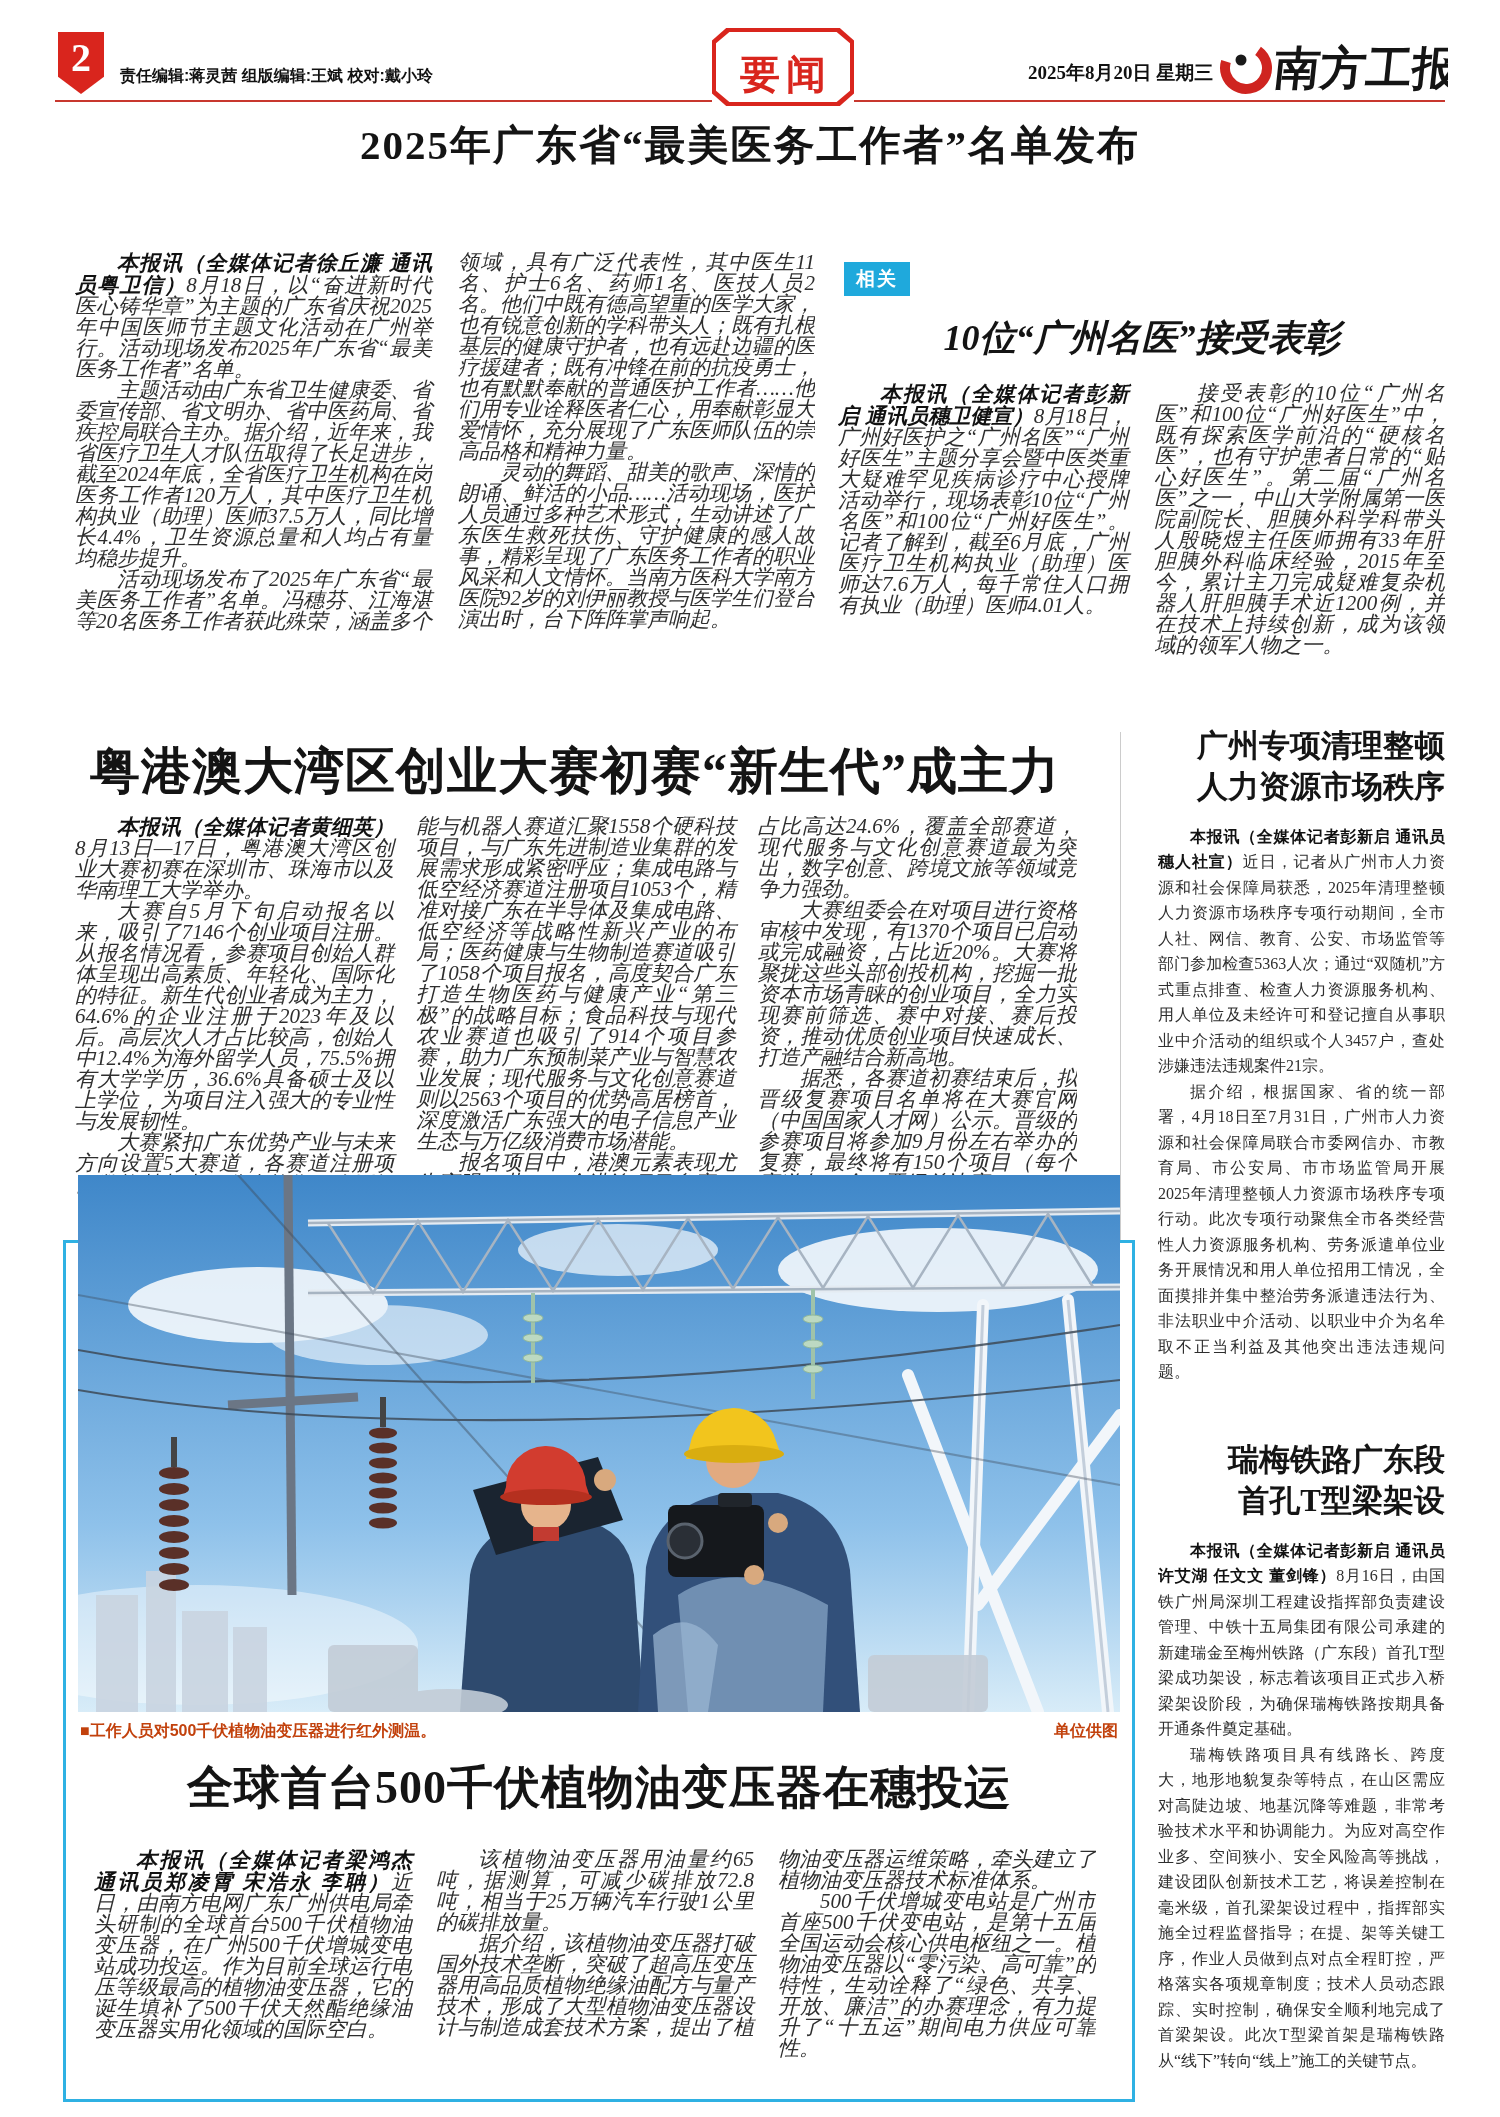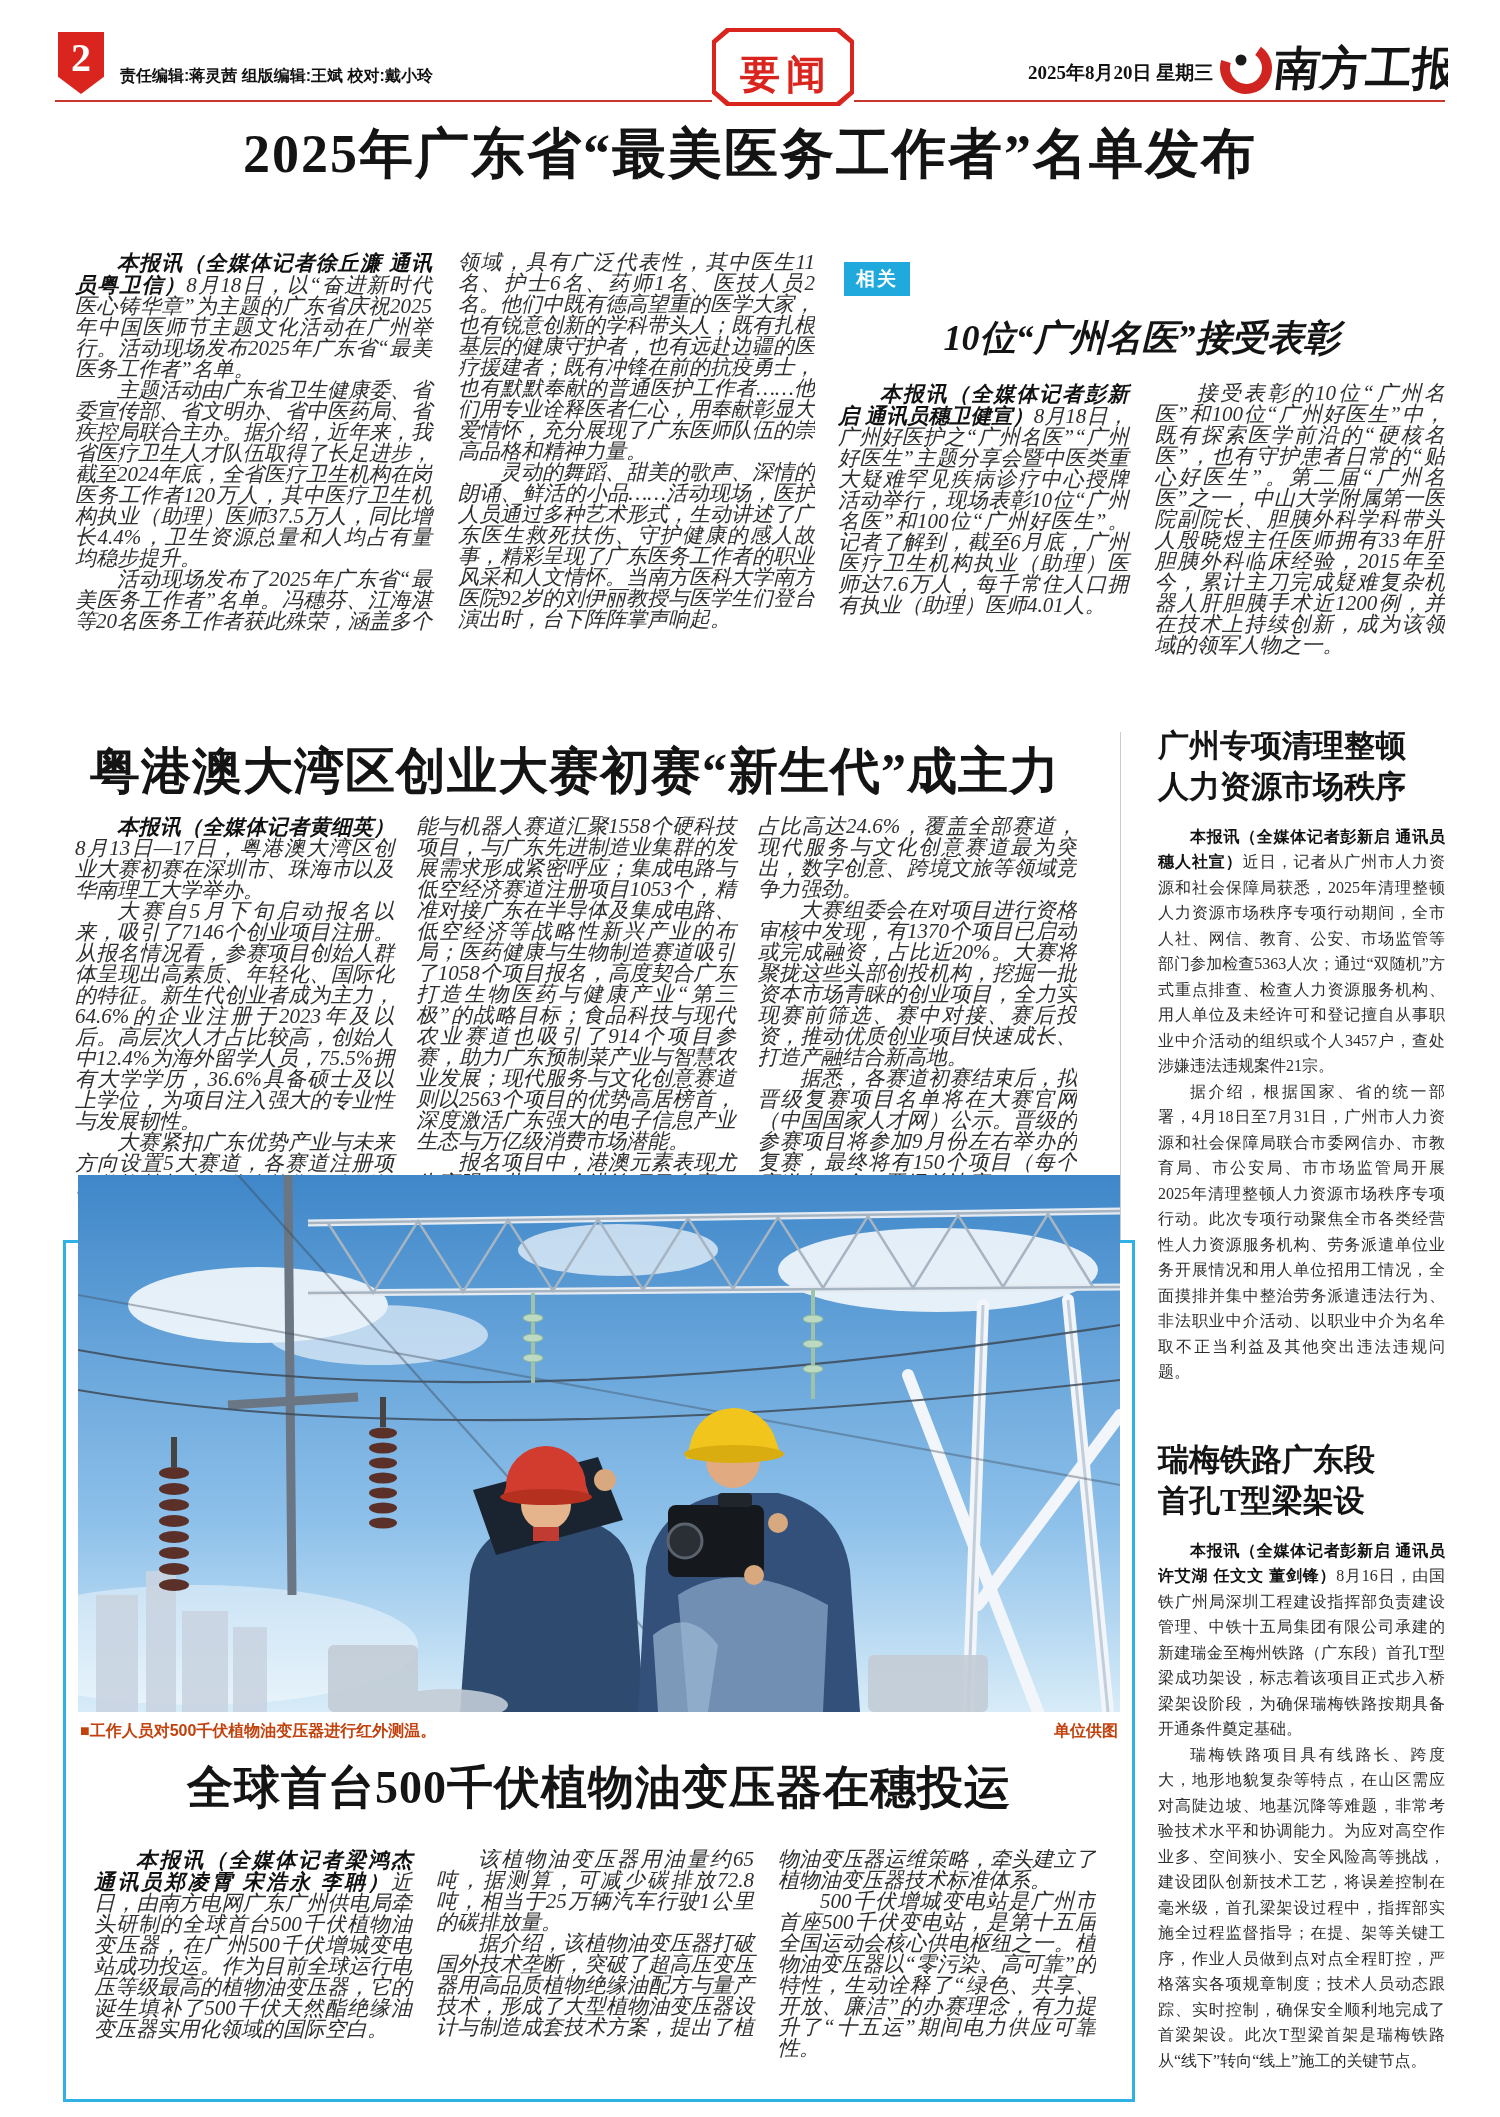--- a/index.html
+++ b/index.html
@@ -35,21 +35,21 @@
   }
   .section-badge .inner span {
     color:#d9251d; font-size:40px; font-weight:900; letter-spacing:6px; padding-left:6px;
     font-family:"Liberation Sans","DejaVu Sans",sans-serif;
   }
   .dateline { position:absolute; left:1028px; top:60px; font-size:19px; font-weight:bold; color:#111; }
   .masthead { position:absolute; right:52px; top:34px; }
   
   .h1-main {
     position:absolute; left:75px; top:118px; width:1350px; text-align:center;
-    font-size:54px; font-weight:900; color:#141414; letter-spacing:2px;
+    font-size:41px; font-weight:900; color:#141414; letter-spacing:2px;
   }
   .h2-main {
     position:absolute; left:75px; top:738px; width:1000px; text-align:center;
     font-size:50px; font-weight:900; color:#141414; letter-spacing:1px;
   }
   
   .body-cols { text-align:justify; font-size:21px; line-height:21px; color:#2e2e2e; overflow:hidden;font-style:italic; }
   .body-cols p { text-indent:2em; }
   .lead { font-family:"Liberation Sans","DejaVu Sans",sans-serif; font-weight:bold; color:#111; }
   .art1-body { position:absolute; left:75px; top:252px; width:740px; height:412px; column-count:2; column-gap:26px; }
@@ -62,21 +62,21 @@
     font-family:"Liberation Sans","DejaVu Sans",sans-serif; padding:4px 12px; letter-spacing:2px;
   }
   .related-dots { flex:1; margin-left:10px; height:14px; border-bottom:2px dotted #9fc2d2; }
   .related-title { margin-top:18px; text-align:center; font-size:36px; font-weight:900; color:#141414;font-style:italic; }
   .related-body { margin-top:20px; height:300px; column-count:2; column-gap:26px; }
   
   .art2-body { position:absolute; left:75px; top:816px; width:1002px; height:386px; column-count:3; column-gap:22px; }
   
   .sidebar-rule { position:absolute; left:1120px; top:732px; width:1px; height:1364px; background:#cccccc; }
   .sidebar { position:absolute; left:1158px; top:726px; width:287px; }
-  .side-title { text-align:left; font-size:31px; font-weight:900; line-height:1.32; color:#141414; }
+  .side-title { text-align:right; font-size:31px; font-weight:900; line-height:1.32; color:#141414; }
   .side-body { margin-top:16px; text-align:justify; font-size:16px; line-height:25.5px; color:#2e2e2e; overflow:hidden; }
   .side-body p { text-indent:2em; }
   .side-art-b { margin-top:30px; }
   .side-body.a { height:586px; }
   .side-body.b { height:540px; }
   
   .photo-box {
     position:absolute; left:63px; top:1240px; width:1072px; height:862px;
     border:3px solid #2fb1e3; background:#fff;
   }

